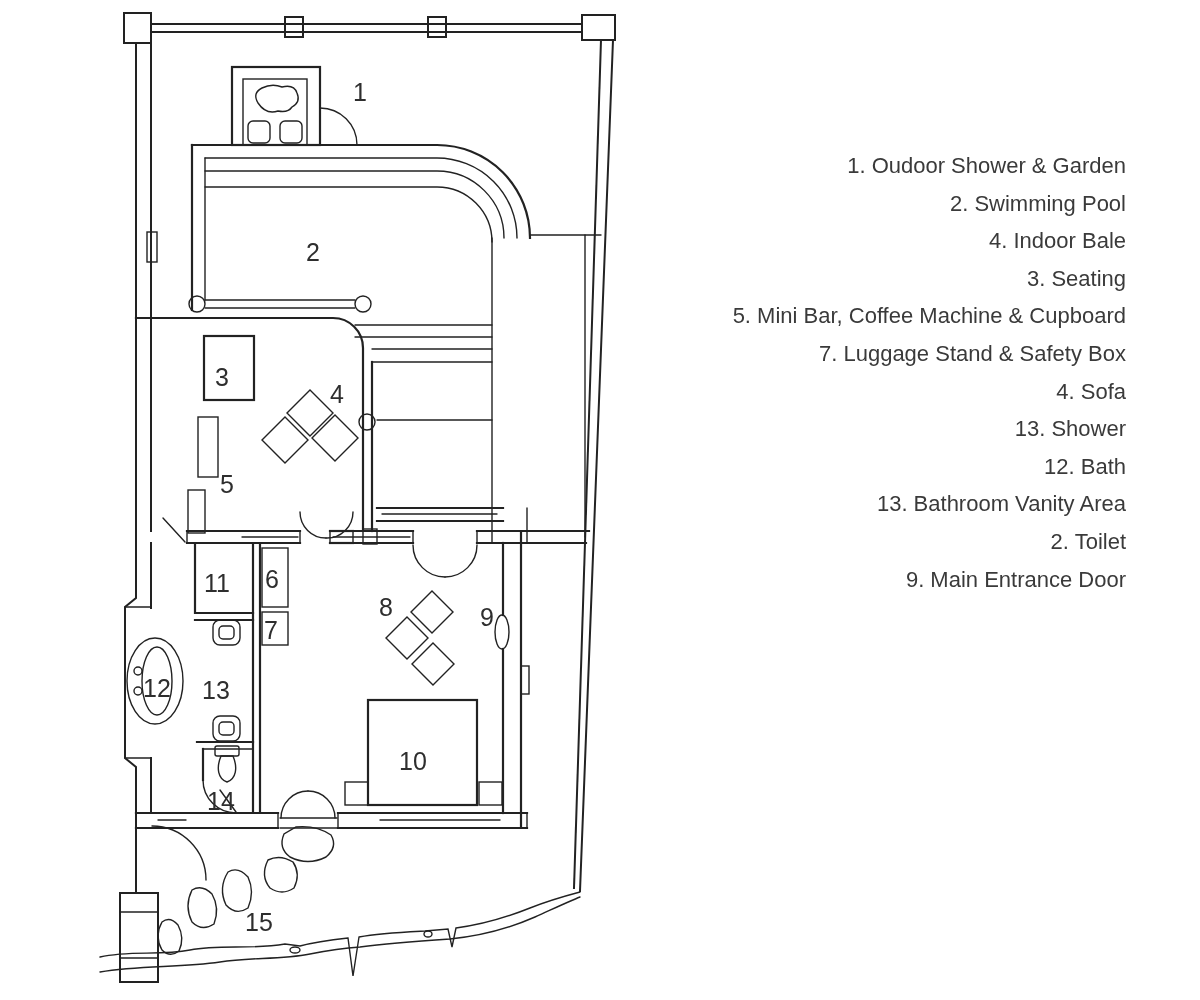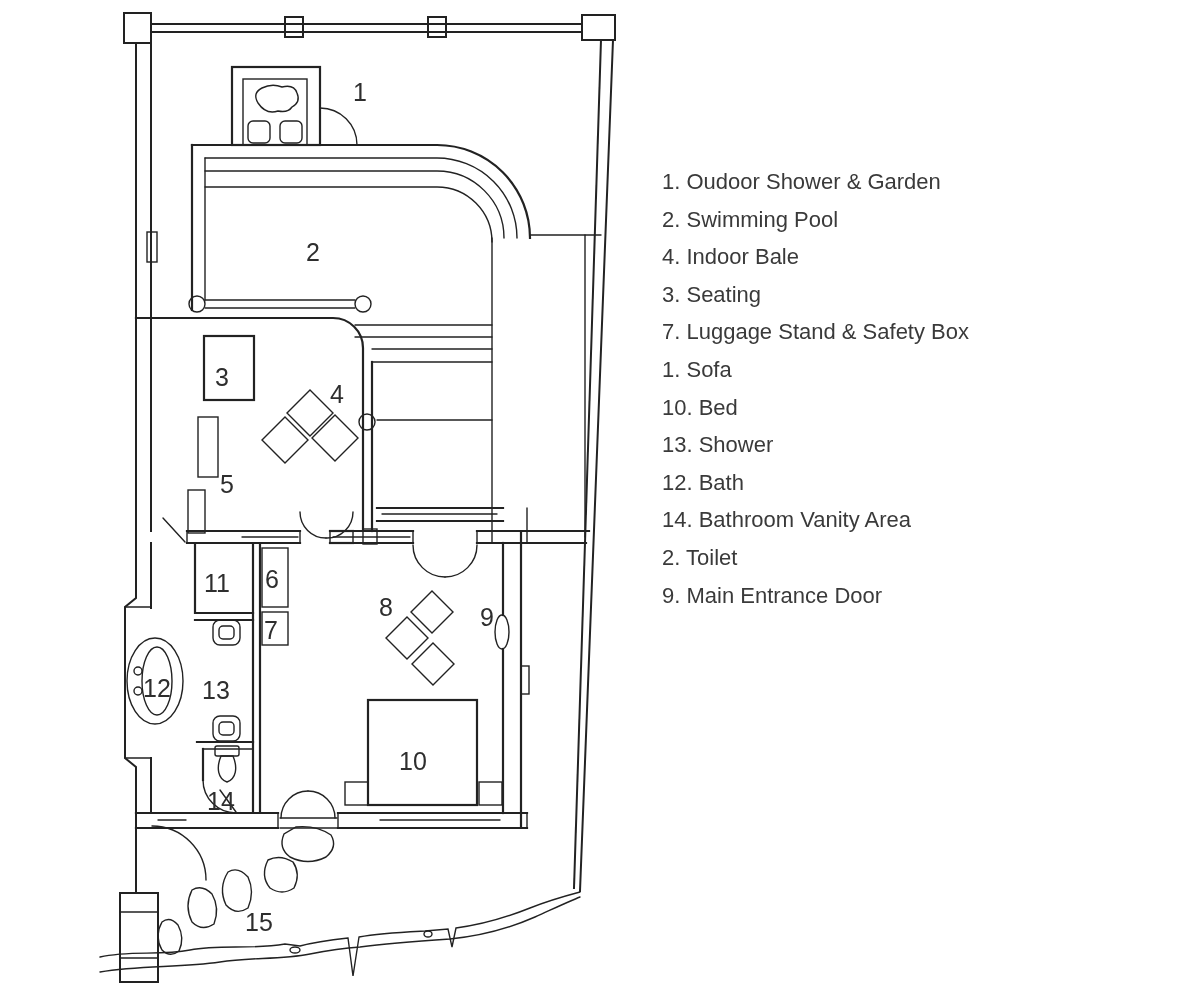--- a/index.html
+++ b/index.html
@@ -4,21 +4,21 @@
 <style>
   html,body{margin:0;padding:0;background:#ffffff;}
   #canvas{position:relative;width:1200px;height:1000px;background:#ffffff;overflow:hidden;
           font-family:"Liberation Sans", sans-serif;}
   #plan-svg{position:absolute;left:0;top:0;}
   .wall{stroke:#222;stroke-width:2.2;fill:none;stroke-linecap:square;}
   .thin{stroke:#222;stroke-width:1.4;fill:none;stroke-linecap:round;}
   .bound{stroke:#222;stroke-width:2;fill:none;stroke-linecap:square;}
   .roomnum{font-family:"Liberation Sans",sans-serif;font-size:25px;fill:#2e2e2e;text-anchor:middle;}
   #legend{position:absolute;left:646px;top:147px;width:480px;}
-  #legend ul{list-style:none;margin:16px;padding:0;}
+  #legend ul{list-style:none;margin:0;padding:0;text-align:right;}
   #legend li{font-size:22px;line-height:37.6px;color:#3a3a3a;white-space:nowrap;}
 </style>
 </head>
 <body>
 
 <div id="canvas">
 
   <svg id="plan-svg" width="640" height="1000" viewBox="0 0 640 1000">
 
     <g>
@@ -243,23 +243,23 @@
       <text class="roomnum" x="259" y="931">15</text>
     </g>
   </svg>
 
   <div id="legend">
     <ul>
       <li>1. Oudoor Shower &amp; Garden</li>
       <li>2. Swimming Pool</li>
       <li>4. Indoor Bale</li>
       <li>3. Seating</li>
+      <li>5. Mini Bar, Coffee Machine &amp; Cupboard</li>
       <li>7. Luggage Stand &amp; Safety Box</li>
-      <li>1. Sofa</li>
-      <li>10. Bed</li>
+      <li>4. Sofa</li>
       <li>13. Shower</li>
       <li>12. Bath</li>
-      <li>14. Bathroom Vanity Area</li>
+      <li>13. Bathroom Vanity Area</li>
       <li>2. Toilet</li>
       <li>9. Main Entrance Door</li>
     </ul>
   </div>
 </div>
 
 </body></html>

